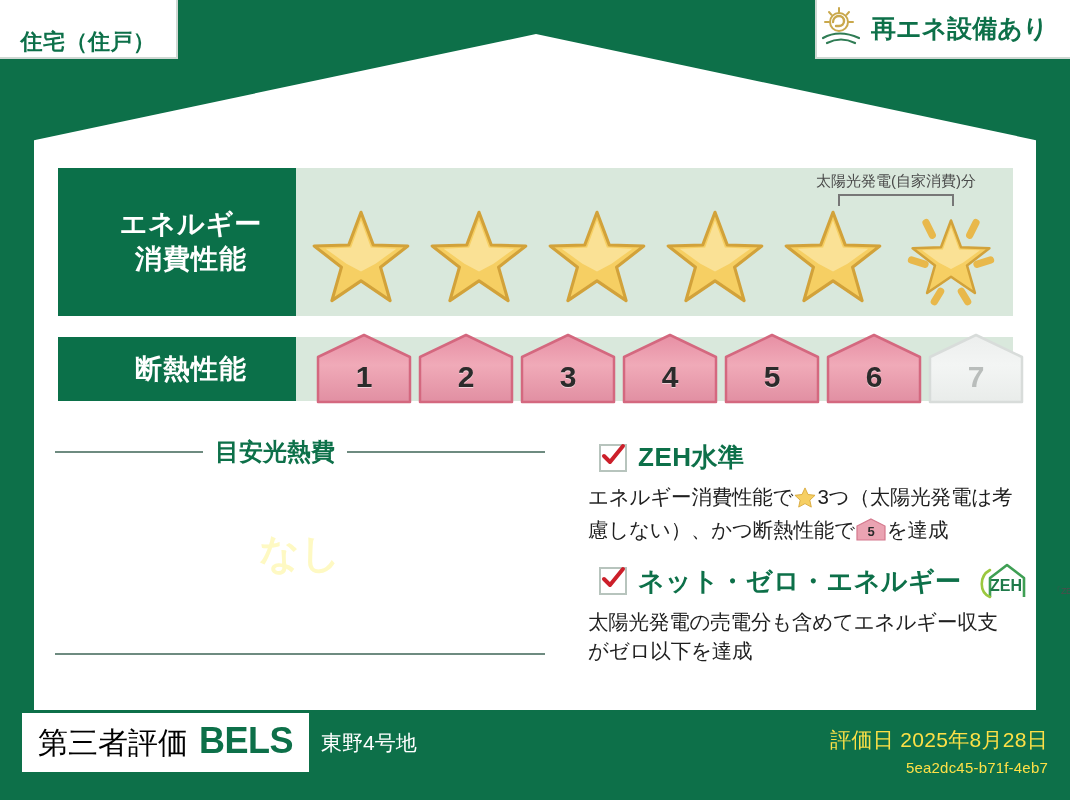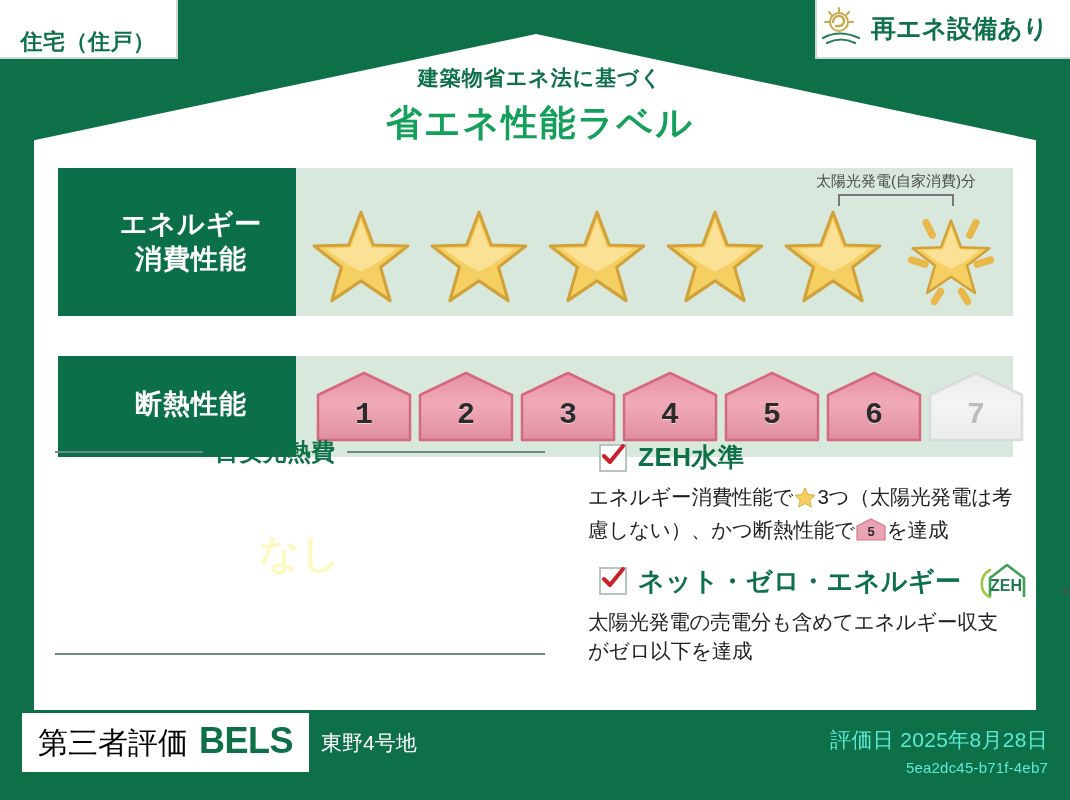--- a/index.html
+++ b/index.html
@@ -100,21 +100,21 @@
   }
 
   
   .perf-row {
     position: absolute;
     left: 58px;
     width: 955px;
     display: flex;
   }
   #row-energy { top: 168px; height: 148px; }
-  #row-insul  { top: 356px; height: 101px; font-family: Liberation Mono, monospace; }
+  #row-insul  { top: 337px; height: 64px; }
 
   .perf-label {
     flex: 0 0 238px;
     background: #0b7049;
     color: #ffffff;
     display: flex;
     flex-direction: column;
     align-items: center;
     justify-content: center;
     font-size: 27px;
@@ -306,21 +306,21 @@
   .bels-site {
     color: #ffffff;
     font-size: 21px;
   }
 
   .footer-right {
     position: absolute;
     right: 22px;
     bottom: 24px;
     text-align: right;
-    color: #5eead4;
+    color: #fde047;
   }
   .eval-date { font-size: 21px; letter-spacing: 0.3px; }
   .eval-id { font-size: 15px; margin-top: 5px; letter-spacing: 0.2px; }
 </style>
 </head>
 <body>
 
 <div id="label-root">
 
   <div class="house-body"></div>
@@ -337,24 +337,20 @@
           <path d="M20 2 v4 M30 6 l-2.5 2.8 M34 16 h-4 M10 6 l2.5 2.8 M6 16 h4"></path>
           <path d="M14 16 a6 6 0 0 1 6 -6 a5 5 0 0 1 0 10 h-3" stroke="#c9a84c" stroke-width="2.4"></path>
           <path d="M4 32 q16 -9 36 0" stroke="#2f7c54" stroke-width="2.2"></path>
           <path d="M8 37 q14 -7 28 0" stroke="#2f7c54" stroke-width="2.2"></path>
         </g>
       </svg>
     </span>
     <span>再エネ設備あり</span>
   </div>
 
-  <div class="title-block">
-    <div class="title-sub">建築物省エネ法に基づく</div>
-    <div class="title-main">省エネ性能ラベル</div>
-  </div>
 
   <div class="perf-row" id="row-energy">
     <div class="perf-label">
       <div>エネルギー</div>
       <div>消費性能</div>
     </div>
     <div class="perf-value">
 
       <div class="solar-note">
         <div class="solar-note-text">太陽光発電(自家消費)分</div>

